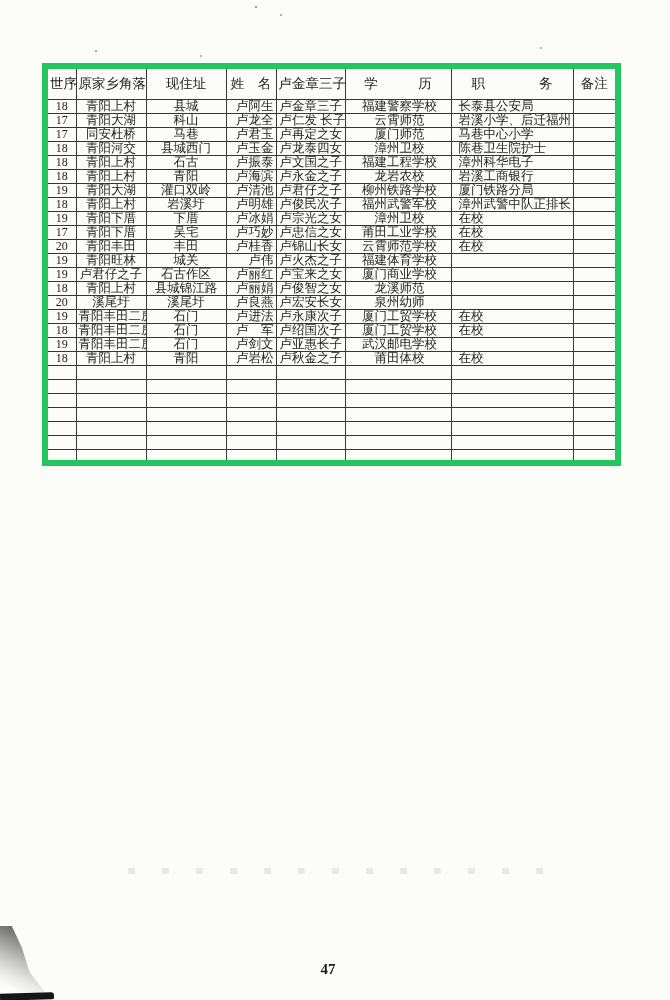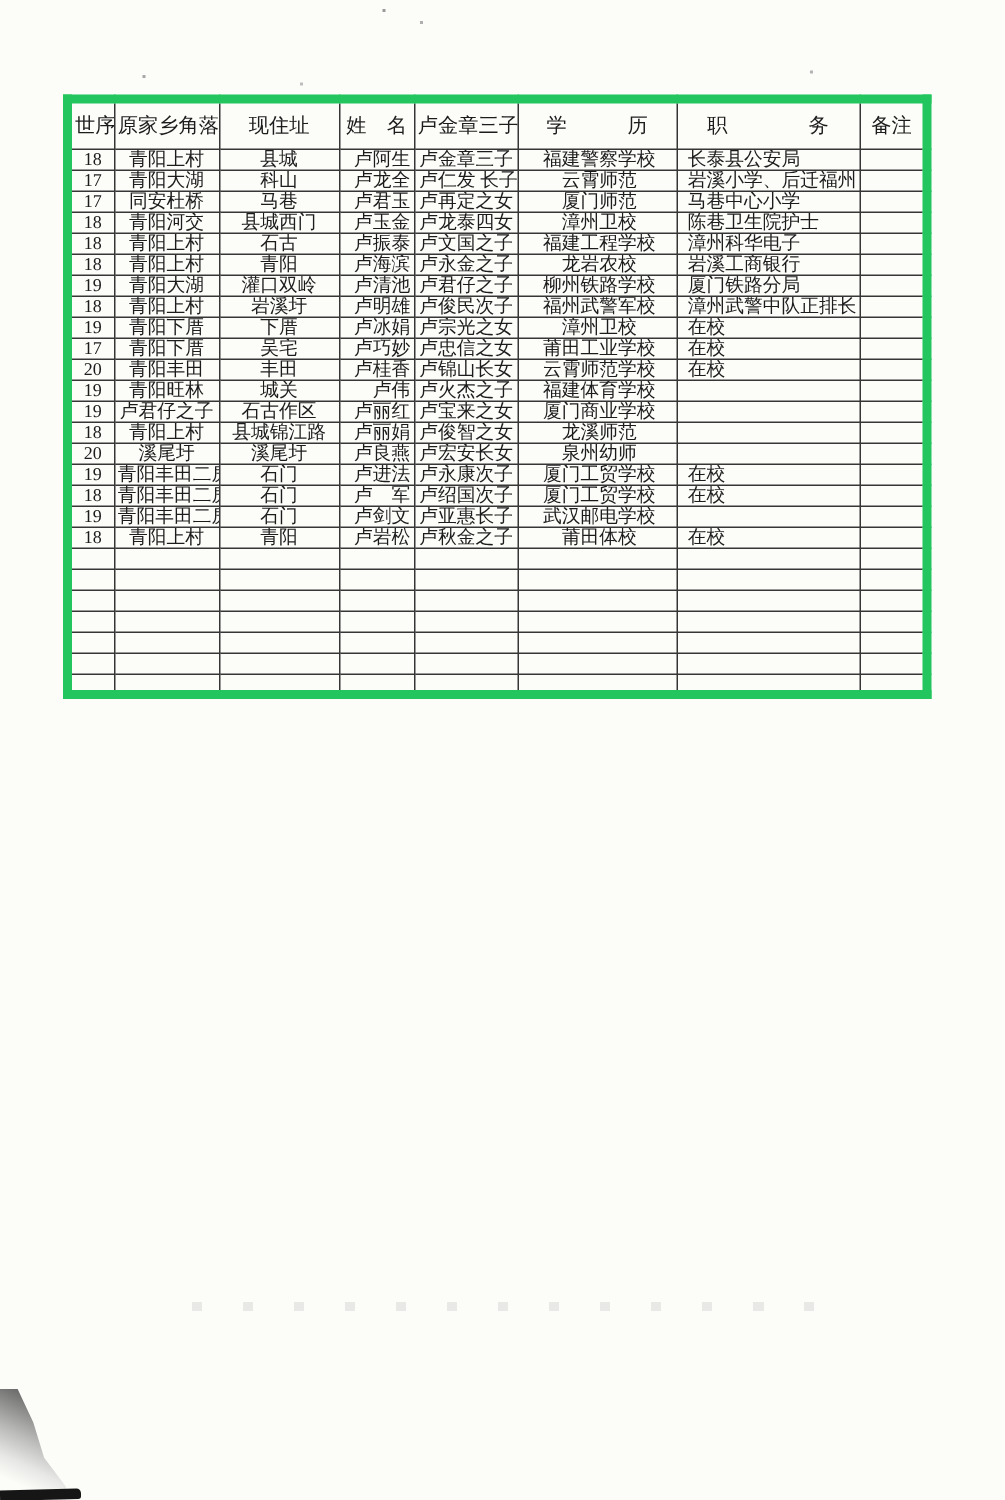--- a/index.html
+++ b/index.html
@@ -341,19 +341,20 @@
       <td></td>
       <td></td>
       <td></td>
       <td></td>
       <td></td>
       <td></td>
     </tr>
       </tbody>
   </table>
 
+  <div class="page-number">47</div>
 
   <div class="corner-blob"></div>
   <div class="corner-strip"></div>
   <div class="smudge"></div>
   <div class="specks"></div>
 
 </div>
 
 </body></html>

